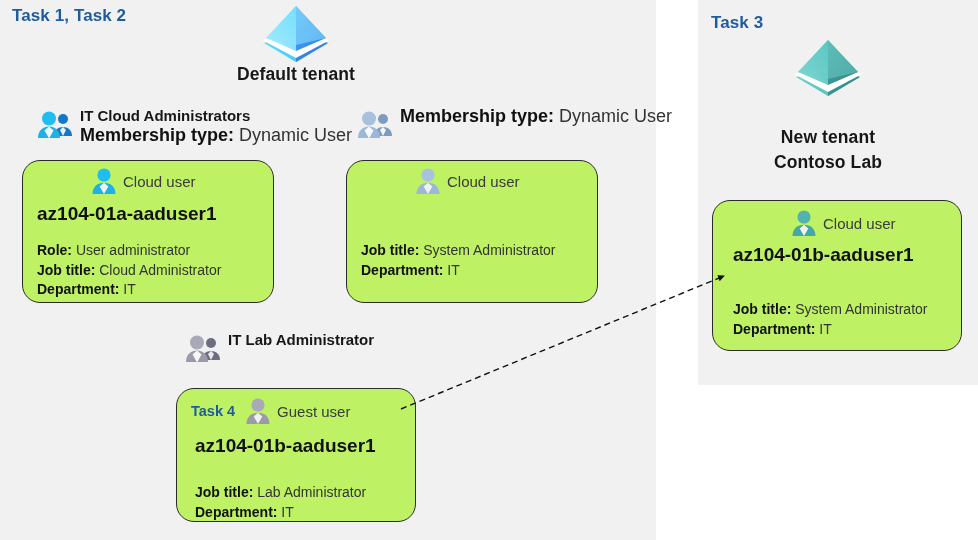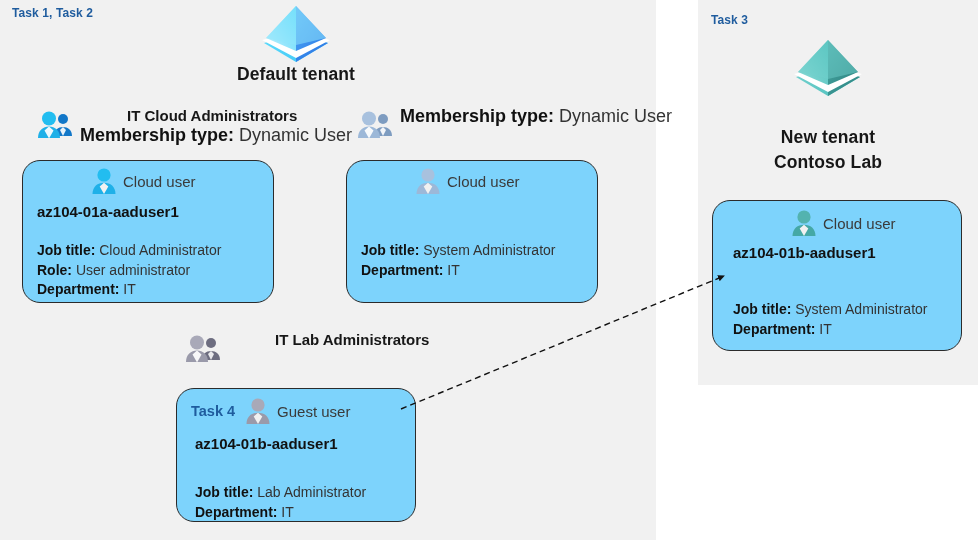--- a/index.html
+++ b/index.html
@@ -7,48 +7,48 @@
     width:978px;height:540px;position:relative;overflow:hidden;
     background:#ffffff;
     font-family:"Liberation Sans", sans-serif;
     color:#1a1a1a;
   }
   .panel{position:absolute;background:#f1f1f1;}
   #left-panel{left:0;top:0;width:656px;height:540px;}
   #right-panel{left:698px;top:0;width:280px;height:385px;}
 
   .task-tag{
-    position:absolute;color:#1f5c9e;font-weight:bold;font-size:12px;
+    position:absolute;color:#1f5c9e;font-weight:bold;font-size:17px;
     letter-spacing:.1px;white-space:nowrap;text-align:right;
   }
 
   .tenant-label{
     position:absolute;font-weight:bold;font-size:17.5px;color:#171717;
     text-align:center;white-space:nowrap;letter-spacing:.1px;
   }
 
   .group-block{position:absolute;}
   .group-icon{position:absolute;left:0;top:4px;width:36px;height:30px;}
   .group-text{position:absolute;left:42px;top:0;}
-  .group-title{font-weight:bold;font-size:15px;color:#171717;white-space:nowrap;line-height:19px;margin-left:47px;}
+  .group-title{font-weight:bold;font-size:15px;color:#171717;white-space:nowrap;line-height:19px;}
   .group-meta{font-size:18px;color:#333;white-space:nowrap;line-height:20px;}
   .group-meta b{color:#111;font-weight:bold;}
 
   .card{
     position:absolute;border:1.6px solid #2b2b2b;border-radius:18px;
-    background:#7dd3fc;box-sizing:border-box;
+    background:#bef264;box-sizing:border-box;
   }
   .card-head{position:absolute;display:flex;align-items:center;white-space:nowrap;}
   .card-head .pic{width:26px;height:28px;display:inline-block;flex:0 0 auto;}
   .card-head .kind{font-size:15px;color:#3a3a3a;margin-left:6px;}
   .card-head .tasklab{
     color:#1f5c9e;font-weight:bold;font-size:14.5px;margin-right:10px;
   }
   .card-name{
-    position:absolute;font-weight:bold;font-size:15px;color:#111;white-space:nowrap;
+    position:absolute;font-weight:bold;font-size:19px;color:#111;white-space:nowrap;
   }
   .card-attrs{position:absolute;font-size:14px;color:#333;line-height:19.5px;white-space:nowrap;}
   .card-attrs b{color:#111;font-weight:bold;}
 
   svg{display:block;overflow:visible;}
   #connector{position:absolute;left:0;top:0;width:978px;height:540px;pointer-events:none;}
 </style>
 </head>
 <body>
 
@@ -112,22 +112,22 @@
       <svg width="26" height="28" viewBox="0 0 26 28">
         <circle cx="13" cy="8" r="6.6" fill="#22bdf0"></circle>
         <path d="M1.5 27c0-7.4 5.1-11.3 11.5-11.3S24.5 19.6 24.5 27z" fill="#1fb0e8"></path>
         <path d="M13 15.7l-4.3 3.8L13 27l4.3-7.5z" fill="#f1f1f1"></path>
       </svg>
     </span>
     <span class="kind">Cloud user</span>
   </div>
   <div class="card-name" style="left:14px;top:42px;">az104-01a-aaduser1</div>
   <div class="card-attrs" style="left:14px;top:80px;">
+    <div><b>Role:</b> <span>User administrator</span></div>
     <div><b>Job title:</b> <span>Cloud Administrator</span></div>
-    <div><b>Role:</b> <span>User administrator</span></div>
     <div><b>Department:</b> <span>IT</span></div>
   </div>
 </div>
 
 <div class="group-block" style="left:358px;top:106px;">
   <span class="group-icon">
     <svg width="36" height="30" viewBox="0 0 36 30">
       <circle cx="25" cy="9" r="5" fill="#7e9cc0"></circle>
       <path d="M16 26c0-6 4.2-9 9-9s9 3 9 9z" fill="#7e9cc0"></path>
       <path d="M25 17l-3 3 3 6 3-6z" fill="#ffffff" opacity=".9"></path>
@@ -166,21 +166,21 @@
     <svg width="36" height="30" viewBox="0 0 36 30">
       <circle cx="25" cy="9" r="5" fill="#6d6d80"></circle>
       <path d="M16 26c0-6 4.2-9 9-9s9 3 9 9z" fill="#6d6d80"></path>
       <path d="M25 17l-3 3 3 6 3-6z" fill="#ffffff" opacity=".85"></path>
       <circle cx="11" cy="8.5" r="7" fill="#a9a9b8"></circle>
       <path d="M0 28c0-7.5 5-11.5 11-11.5S22 20.5 22 28z" fill="#9a9aaa"></path>
       <path d="M11 16.5l-4.5 4 4.5 8 4.5-8z" fill="#ffffff" opacity=".92"></path>
     </svg>
   </span>
   <span class="group-text">
-    <div class="group-title">IT Lab Administrators</div>
+    <div class="group-title">IT Lab Administrator</div>
   </span>
 </div>
 
 <div class="card" style="left:176px;top:388px;width:240px;height:134px;">
   <div class="card-head" style="left:14px;top:8px;">
     <span class="tasklab">Task 4</span>
     <span class="pic">
       <svg width="26" height="28" viewBox="0 0 26 28">
         <circle cx="13" cy="8" r="6.6" fill="#a9a9b8"></circle>
         <path d="M1.5 27c0-7.4 5.1-11.3 11.5-11.3S24.5 19.6 24.5 27z" fill="#9a9aaa"></path>

